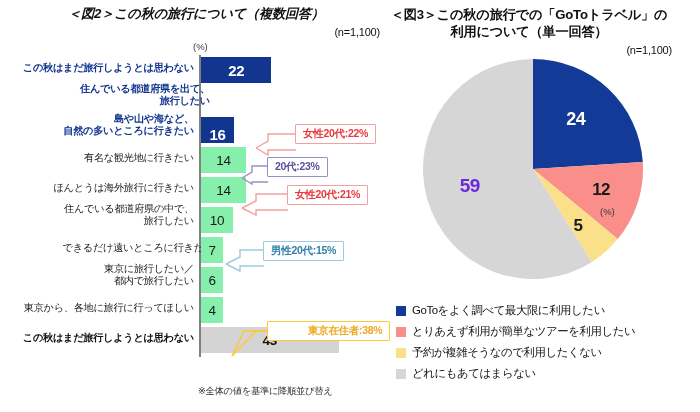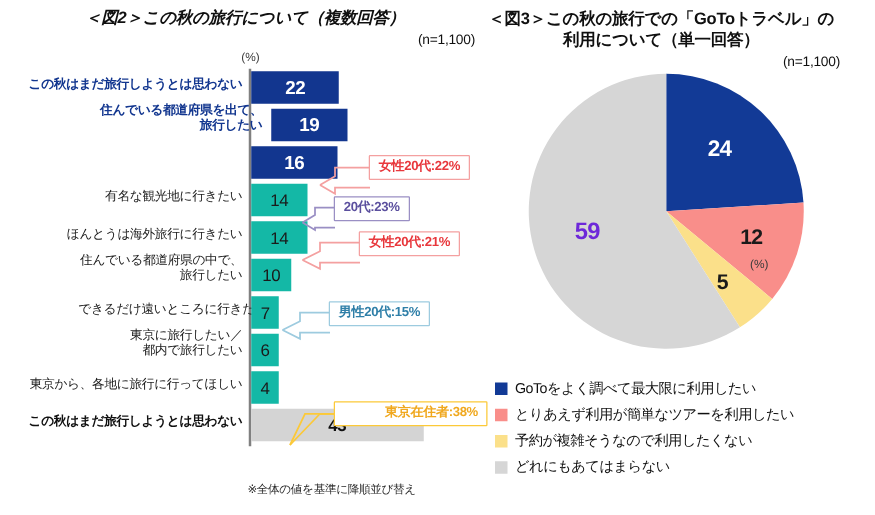--- a/index.html
+++ b/index.html
@@ -48,21 +48,21 @@
   .row .bar{
     position:absolute;left:201px;top:0;height:26px;
     display:flex;align-items:center;justify-content:center;
   }
   .row .val{
     font-size:13px;font-weight:bold;color:#1a1a1a;
     letter-spacing:-0.3px;
   }
   .row.hl .bar{background:#12368f;}
   .row.hl .val{color:#ffffff;font-size:15px;}
-  .row.lite .bar{background:#14b8a6;}
+  .row.lite .bar{background:#86efac;}
   .row.lite .val{color:#1a1a1a;font-weight:normal;font-size:13.5px;}
   .row.gray .bar{background:#d4d4d4;}
   .row.gray .val{color:#101010;font-weight:bold;font-size:13.5px;}
 
   
   .callout{
     position:absolute;
     border:1.4px solid #000;
     background:#ffffff;
     font-size:10.5px;font-weight:bold;
@@ -125,26 +125,24 @@
       <div id="fig2-axis"></div>
       <div id="fig2-rows">
           <div class="row hl" style="top: 2px; width: 392px;">
             <div class="lbl" style="top: 5px;">この秋はまだ旅行しようとは思わない</div>
             <div class="bar" style="width: 70.4px;">
               <span class="val">22</span>
             </div>
           </div>
           <div class="row hl" style="top: 32px; width: 392px; margin-left: 16px;">
             <div class="lbl" style="top: -4px;">住んでいる都道府県を出て、<br>旅行したい</div>
-            <div class="bar" style="width: 60.8px;">
-              <span class="val">19</span>
-            </div>
           </div>
           <div class="row hl" style="top: 62px; width: 392px;">
-            <div class="bar" style="width: 69px;">
+            <div class="lbl" style="top: -4px;">島や山や海など、<br>自然の多いところに行きたい</div>
+            <div class="bar" style="width: 33px; align-items: flex-end;">
               <span class="val">16</span>
             </div>
           </div>
           <div class="row lite" style="top: 92px; width: 392px;">
             <div class="lbl" style="top: 5px;">有名な観光地に行きたい</div>
             <div class="bar" style="width: 44.8px;">
               <span class="val">14</span>
             </div>
           </div>
           <div class="row lite" style="top: 122px; width: 392px;">

